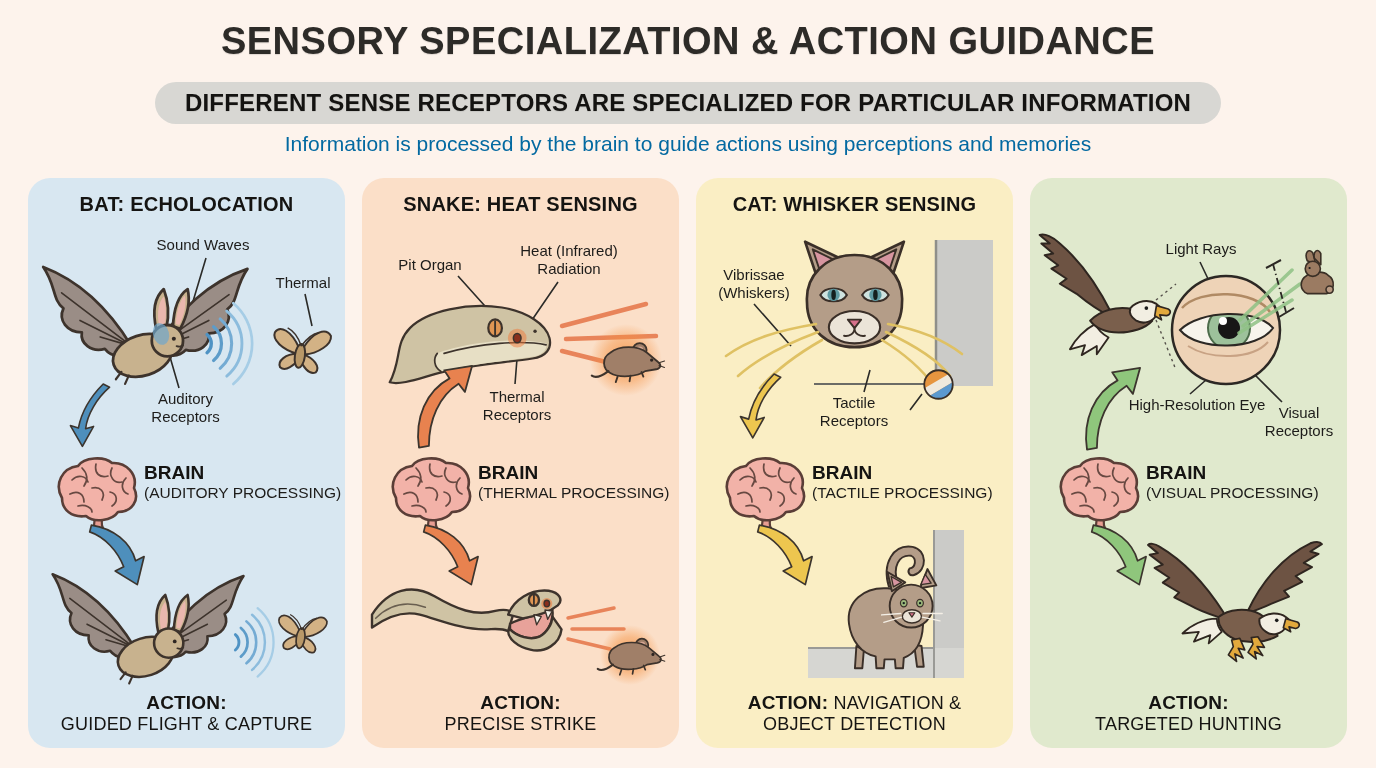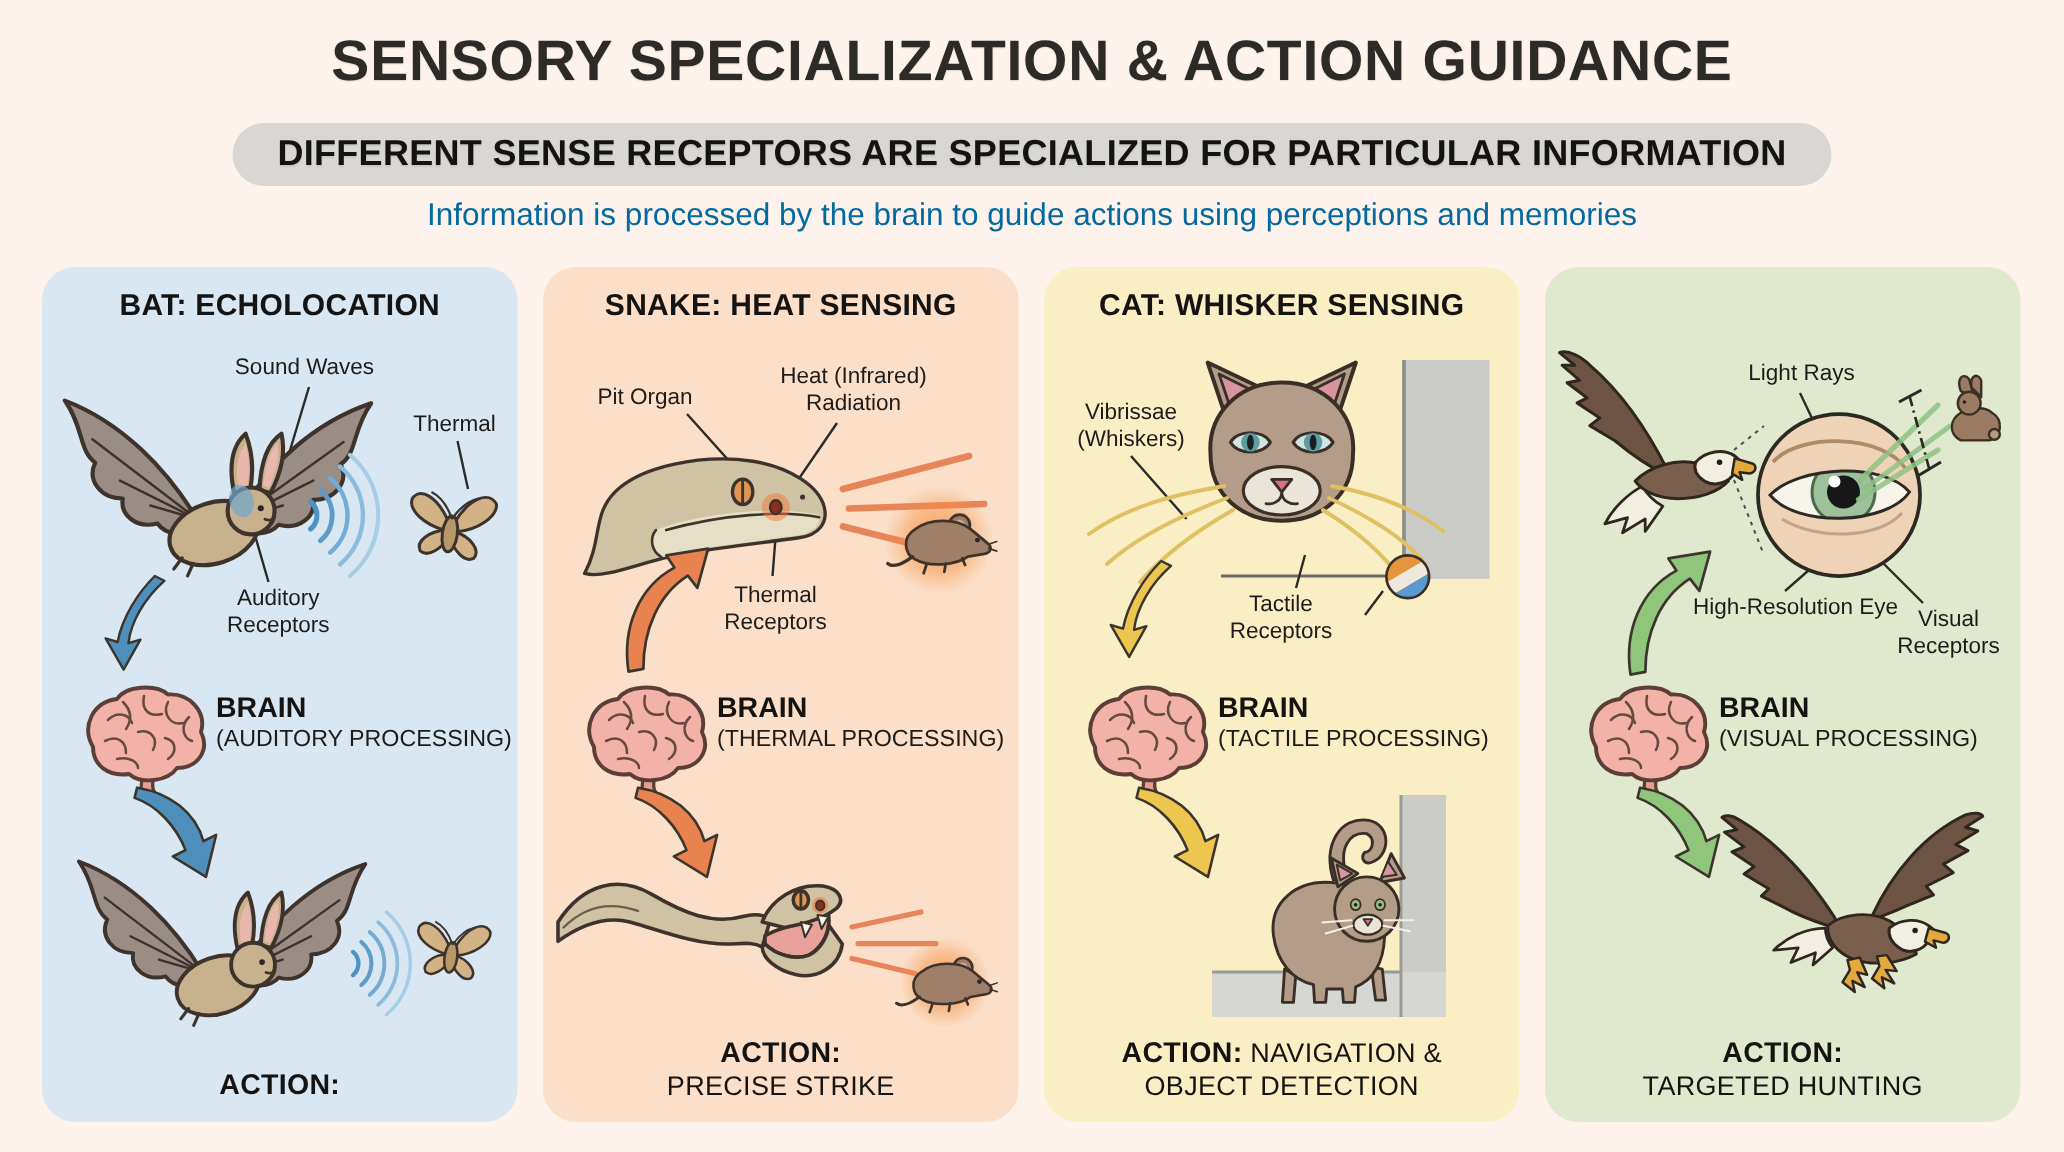--- a/index.html
+++ b/index.html
@@ -259,21 +259,21 @@
       <use href="#sym-waves" transform="translate(198,424) scale(0.72)"></use>
       <use href="#sym-moth" transform="translate(248,428) scale(0.85) rotate(8 30 30)"></use>
     </svg>
     <div class="panel-title">BAT: ECHOLOCATION</div>
     <div class="lbl" style="left:110px;top:58px;width:130px">Sound Waves</div>
     <div class="lbl" style="left:235px;top:96px;width:80px">Thermal</div>
     <div class="lbl" style="left:100px;top:212px;width:115px">Auditory Receptors</div>
     <div class="brain-name">BRAIN</div>
     <div class="brain-sub">(AUDITORY PROCESSING)</div>
     <div class="action">
-      <span class="ab">ACTION:</span>
+      <span class="ab">ACTION:</span><span>GUIDED FLIGHT &amp; CAPTURE</span>
     </div>
   </div>
 
   <div class="panel" style="left: 362px; background: rgb(251, 223, 200);">
     <svg class="psvg" width="317" height="570" viewBox="0 0 317 570">
       <path d="M96,98 L148,156 M196,104 L170,142 M156,168 L153,206" stroke="#2b2b28" stroke-width="1.6" fill="none"></path>
       <use href="#sym-snakehead" transform="translate(26,104) scale(0.85)"></use>
       <g stroke="#e8845a" stroke-width="4.5" stroke-linecap="round">
         <path d="M200,148 L284,126 M204,161 L294,158 M200,173 L280,193"></path>
       </g>

